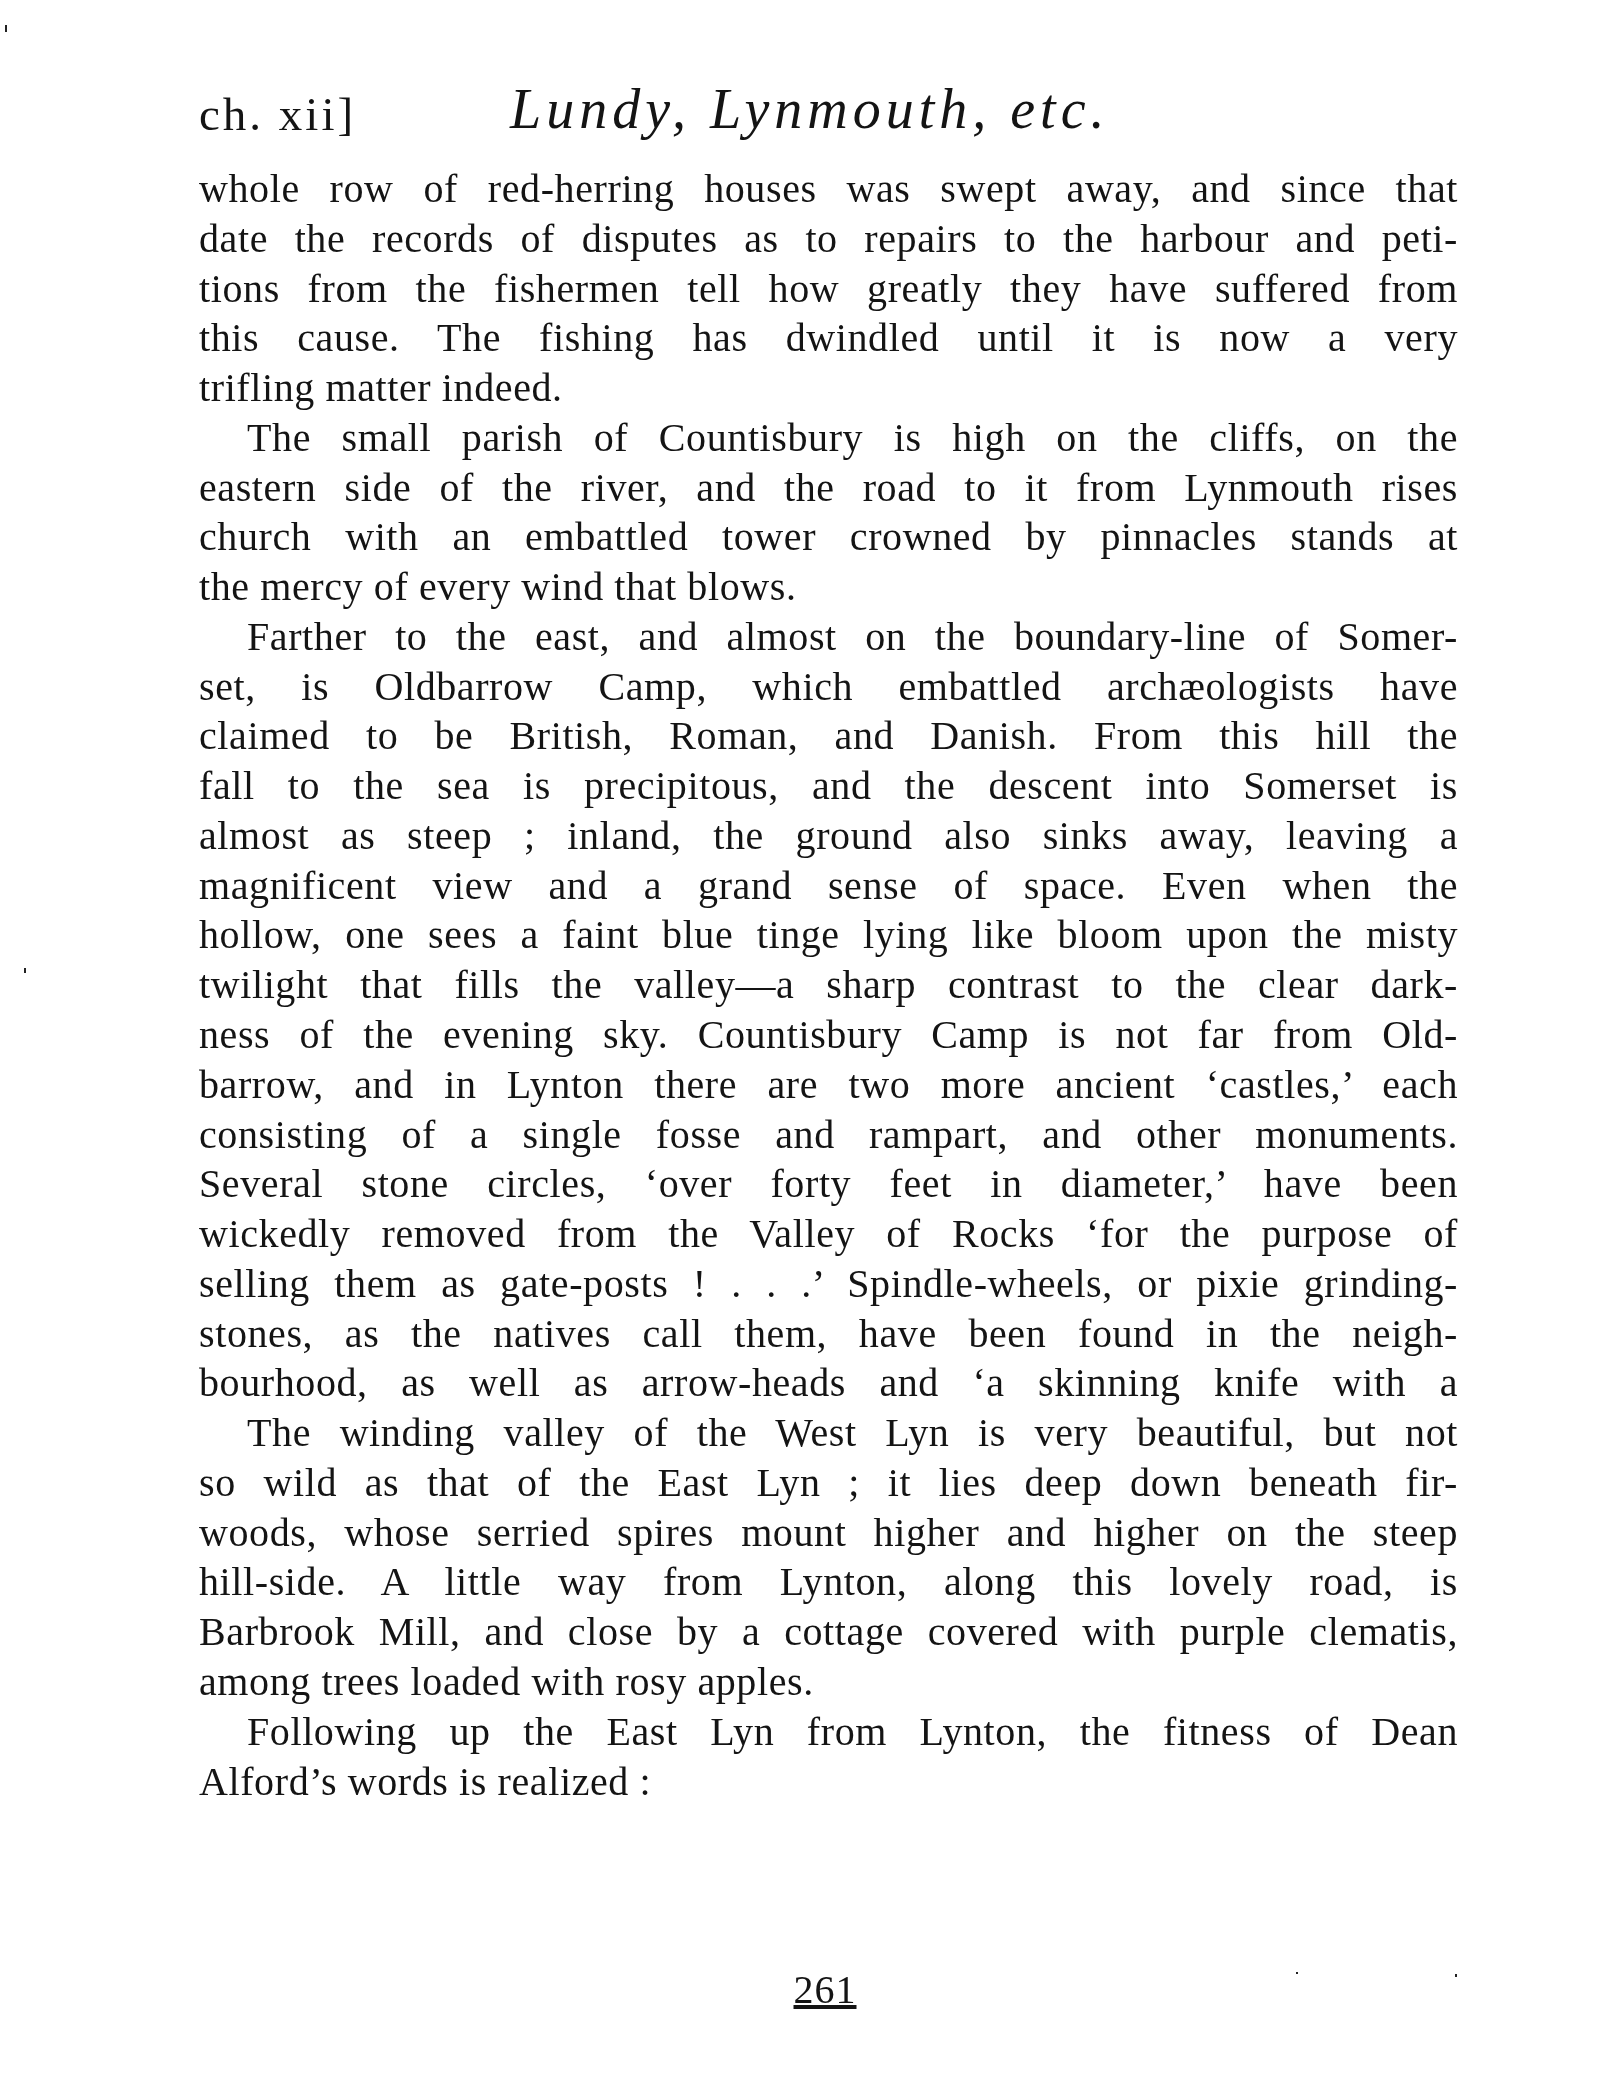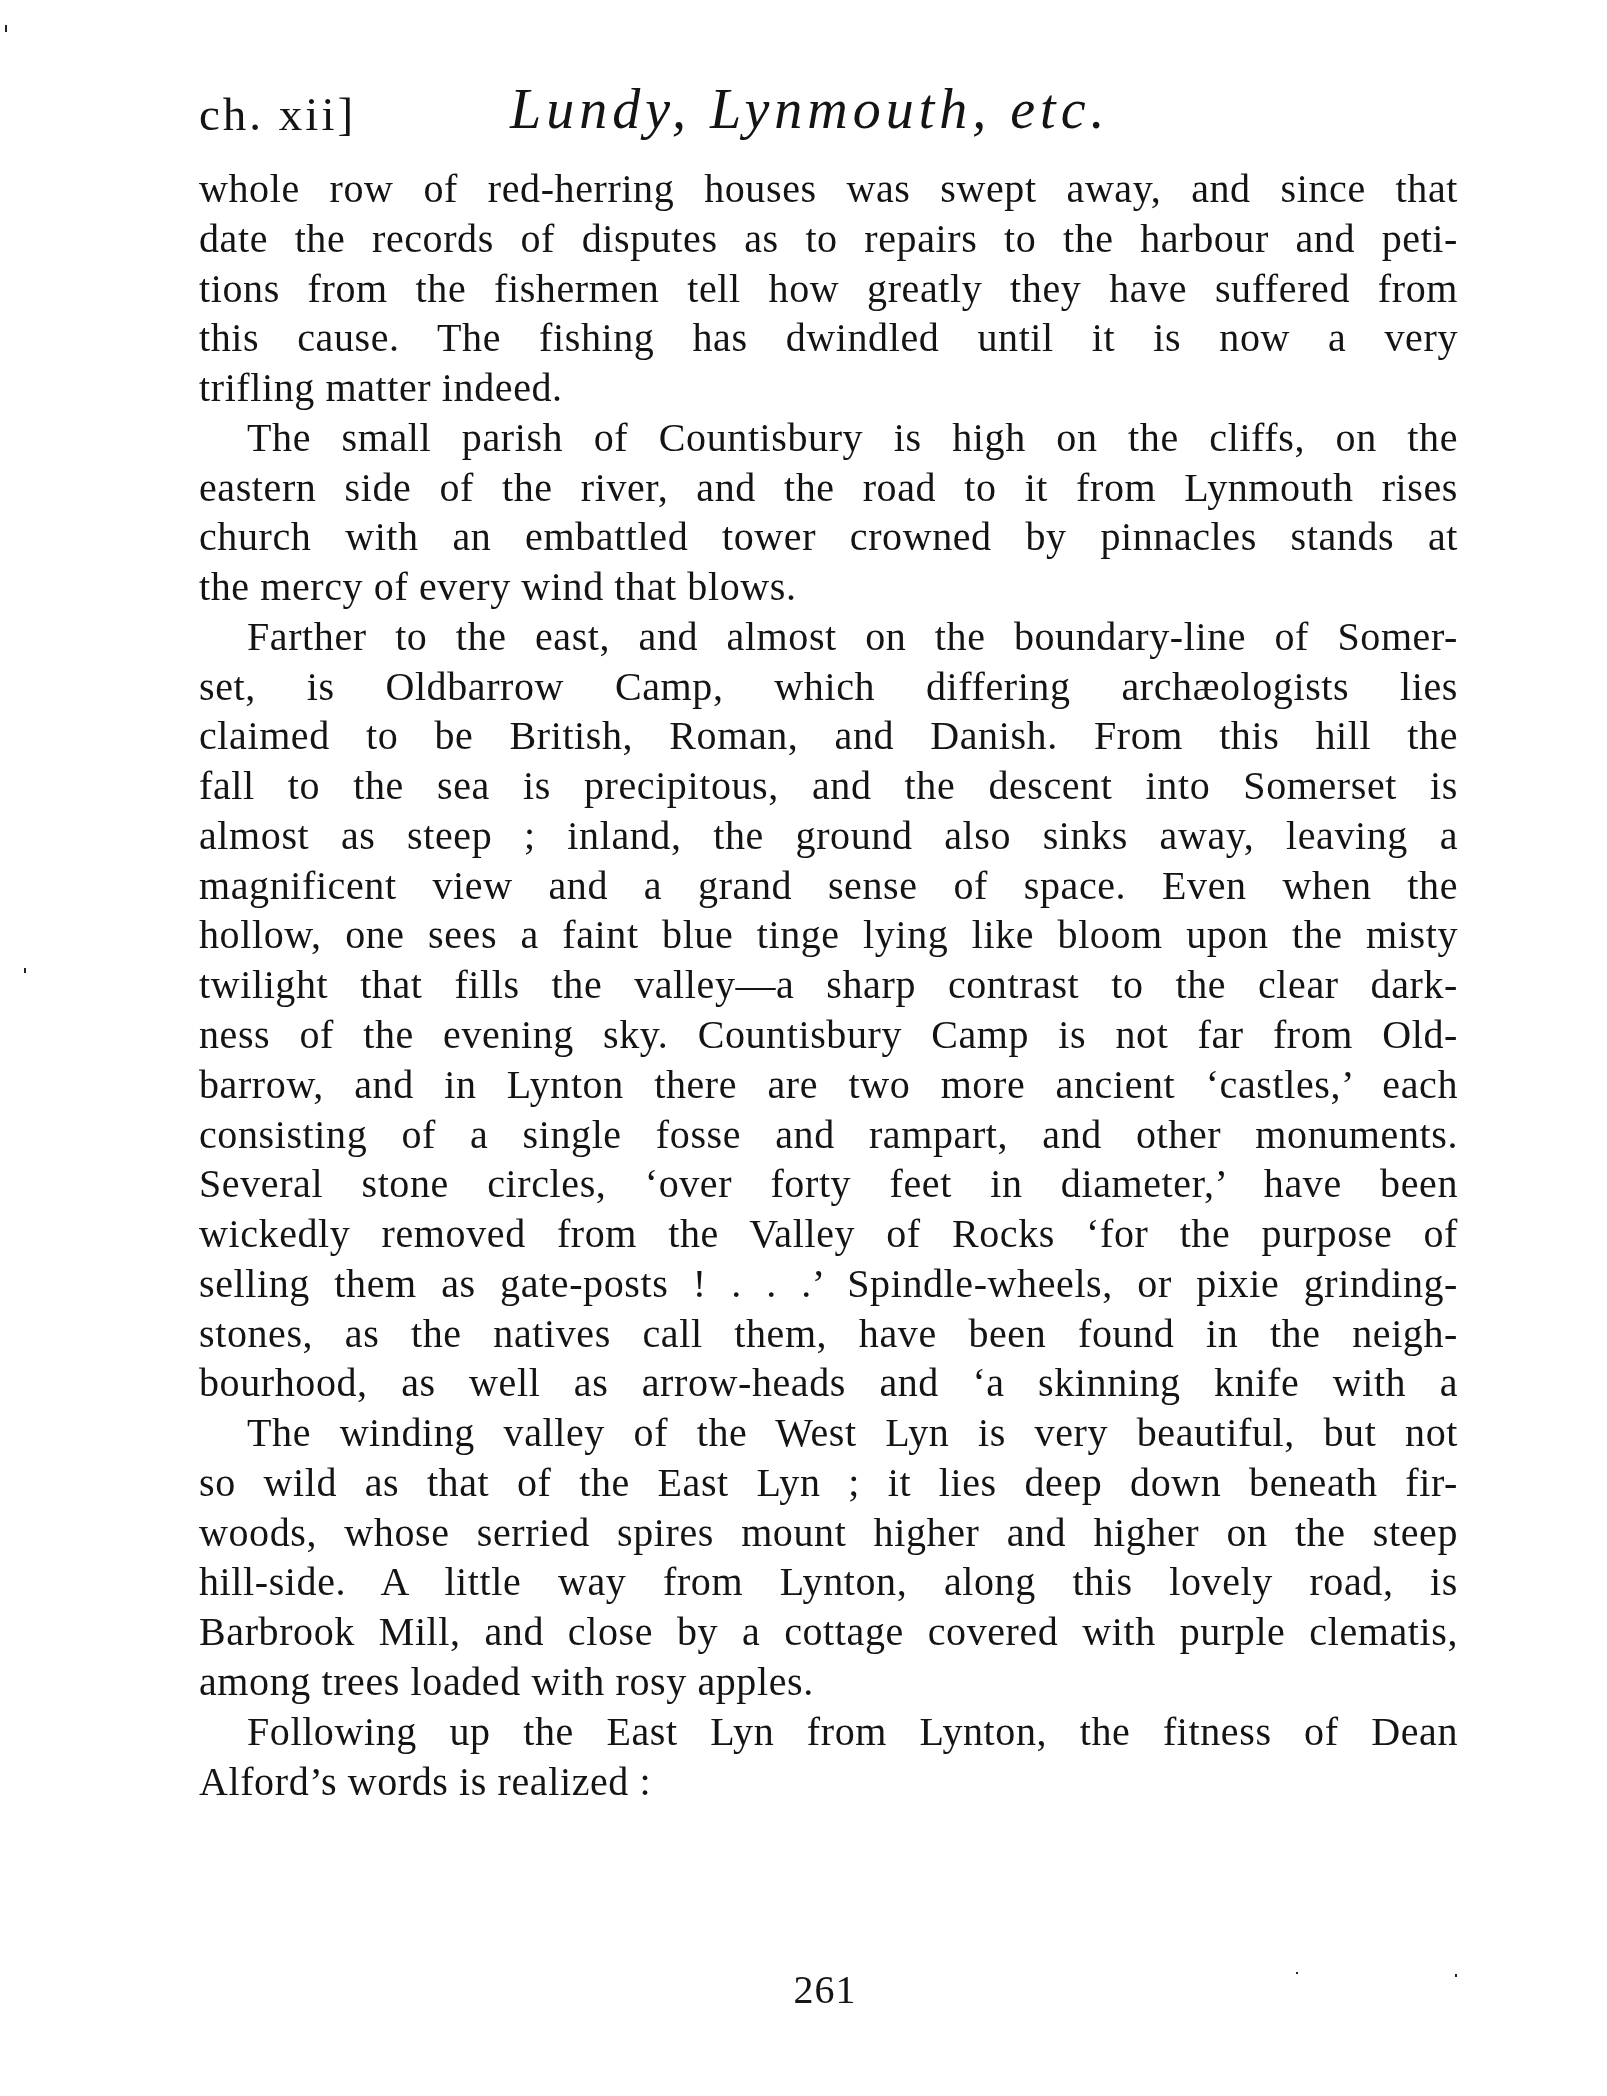--- a/index.html
+++ b/index.html
@@ -19,21 +19,21 @@
   .body-text { position: absolute; left: 199px; top: 164px; width: 1259px; }
   .line {
     font-family: "Liberation Serif", serif; font-size: 40px; letter-spacing: 0.6px;
     height: 49.77px; line-height: 49.77px; white-space: nowrap; overflow: visible;
     text-align: justify; text-align-last: justify;
   }
   .line.indent { padding-left: 48px; }
   .line.last { text-align-last: left; }
   .page-number {
     position: absolute; left: 790px; top: 1968px; width: 70px; text-align: center;
-    font-family: "Liberation Serif", serif; font-size: 40px; letter-spacing: 1px; line-height: 44px;
+    font-family: "Liberation Serif", serif; font-size: 40px; letter-spacing: 1px; line-height: 44px; text-decoration: underline;
   }
 </style>
 </head>
 <body>
 
 <div class="page">
   <div class="speck" style="left:5px;top:25px;width:2px;height:7px;"></div>
   <div class="speck" style="left:24px;top:968px;width:2px;height:5px;"></div>
   <div class="speck" style="left:1296px;top:1972px;width:2px;height:2px;"></div>
   <div class="speck" style="left:1455px;top:1974px;width:2px;height:3px;"></div>
@@ -53,21 +53,21 @@
 
     <div>
       <div class="line indent">The small parish of Countisbury is high on the cliffs, on the</div>
       <div class="line">eastern side of the river, and the road to it from Lynmouth rises</div>
       <div class="line">church with an embattled tower crowned by pinnacles stands at</div>
       <div class="line last">the mercy of every wind that blows.</div>
     </div>
 
     <div>
       <div class="line indent">Farther to the east, and almost on the boundary-line of Somer-</div>
-      <div class="line">set, is Oldbarrow Camp, which differing archæologists lies</div>
+      <div class="line">set, is Oldbarrow Camp, which embattled archæologists have</div>
       <div class="line">claimed to be British, Roman, and Danish.  From this hill the</div>
       <div class="line">fall to the sea is precipitous, and the descent into Somerset is</div>
       <div class="line">almost as steep ;  inland, the ground also sinks away, leaving a</div>
       <div class="line">magnificent view and a grand sense of space.  Even when the</div>
       <div class="line">hollow, one sees a faint blue tinge lying like bloom upon the misty</div>
       <div class="line">twilight that fills the valley—a sharp contrast to the clear dark-</div>
       <div class="line">ness of the evening sky.  Countisbury Camp is not far from Old-</div>
       <div class="line">barrow, and in Lynton there are two more ancient ‘castles,’ each</div>
       <div class="line">consisting of a single fosse and rampart, and other monuments.</div>
       <div class="line">Several stone circles, ‘over forty feet in diameter,’ have been</div>

